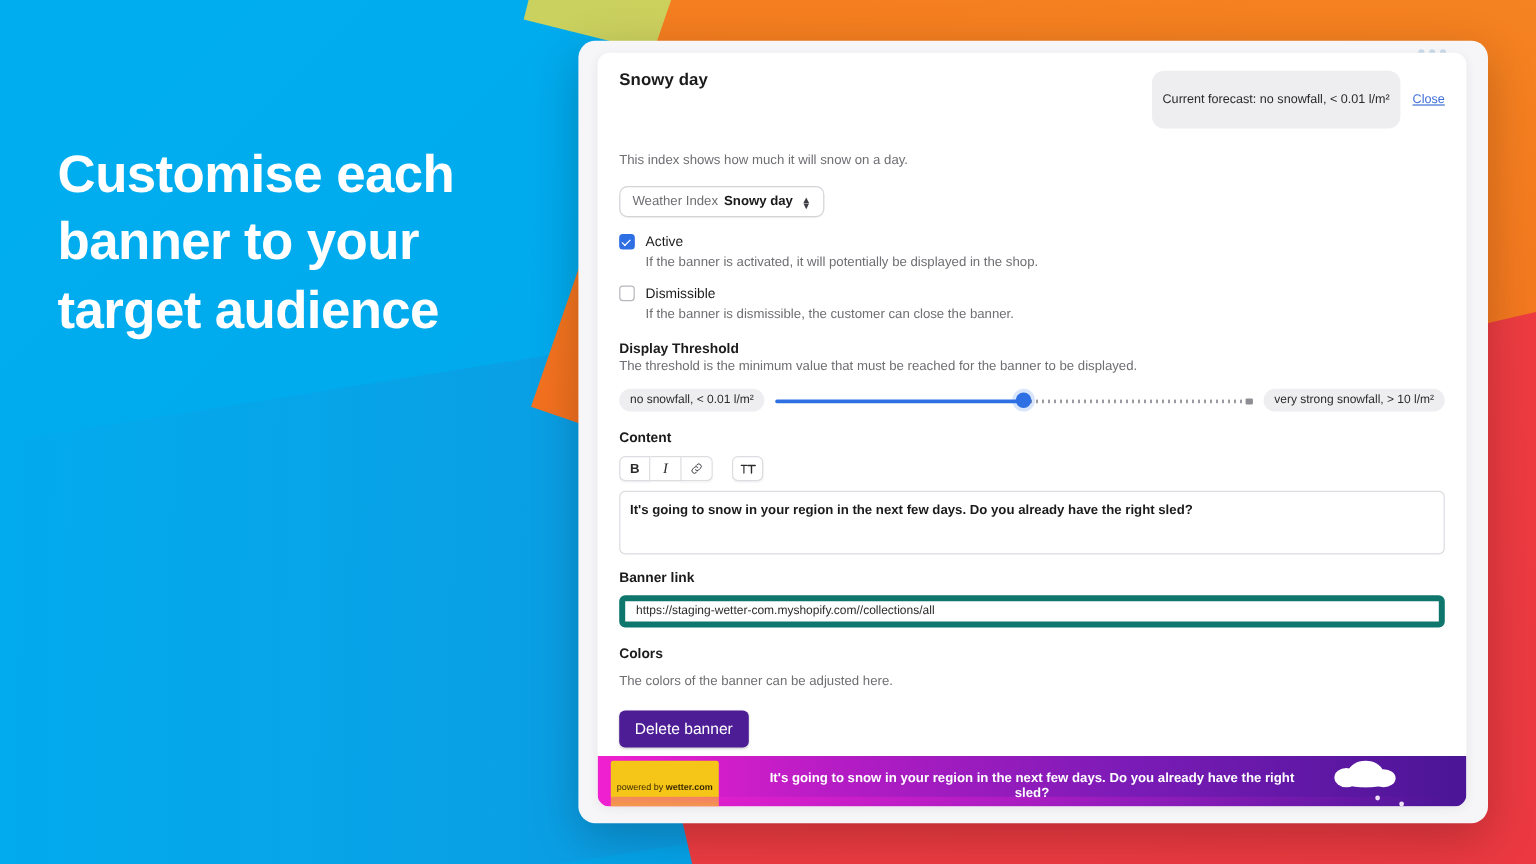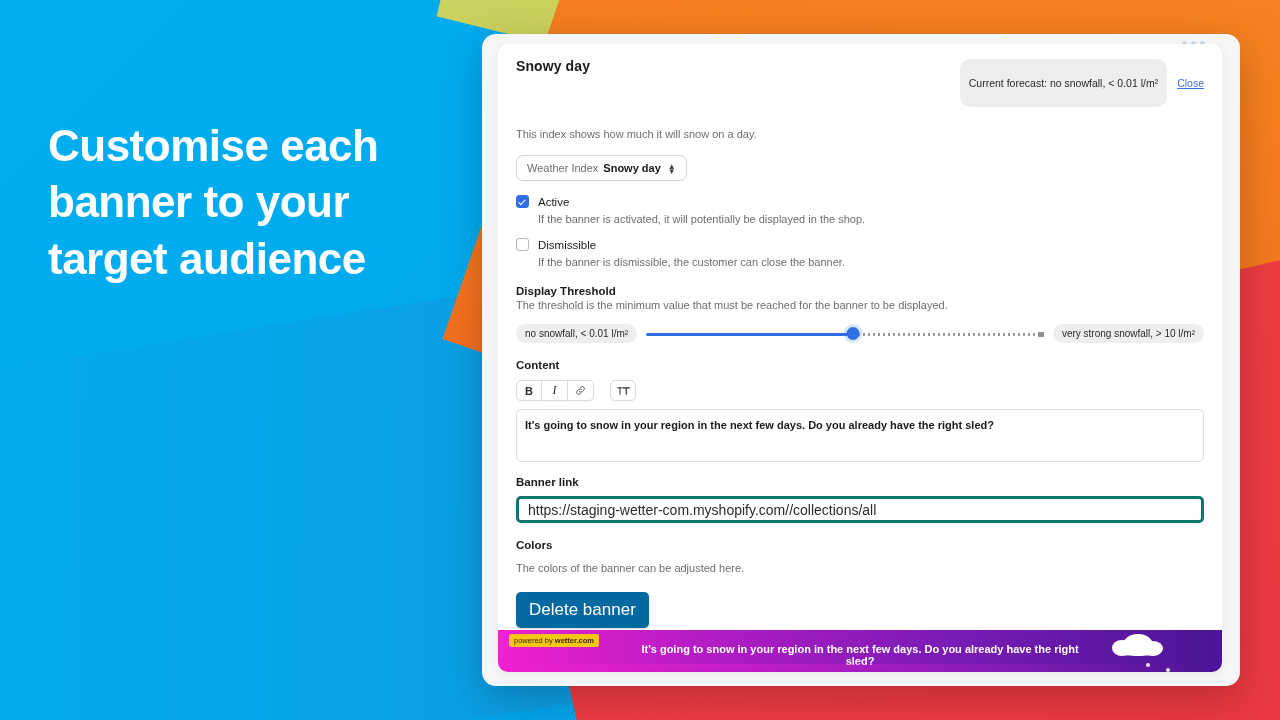--- a/index.html
+++ b/index.html
@@ -158,58 +158,58 @@
     margin-top: 8px; border: 1px solid #DCDCE1; border-radius: 5px;
     height: 53px; padding: 9px 8px;
     font-size: 11px; font-weight: 700; color: #1B1B1B;
     background: #fff; cursor: text;
   }
 
   
   .link-block { margin-top: 14px; }
   .text-input {
     margin-top: 8px; width: 100%; height: 27px;
-    border: 3px solid #0f766e; border-radius: 5px;
-    padding: 0 9px; font-size: 14px; color: #2B2B2B;
+    border: 5px solid #0f766e; border-radius: 5px;
+    padding: 0 9px; font-size: 10px; color: #2B2B2B;
     font-family: "Liberation Sans", sans-serif; background: #fff;
   }
 
   
   .colors-block { margin-top: 16px; }
   .colors-row {
     display: flex; align-items: center; margin-top: 7px;
   }
   .colors-left { display: flex; align-items: center; gap: 9px; }
   .colors-right { display: flex; align-items: center; gap: 8px; margin-left: auto; margin-right: 244px; }
   .color-label { font-size: 11px; color: #1B1B1B; }
   .swatch {
     width: 30px; height: 16px; border: 2px solid #D6D6DB;
     border-radius: 2px; cursor: pointer; padding: 1px; background: #fff;
   }
   .swatch > i { display: block; width: 100%; height: 100%; }
   .colors-help { font-size: 11px; color: #6E6E73; margin-top: 11px; }
 
   
   .delete-btn {
-    margin-top: 18px; background: #0369a1; color: #fff;
+    margin-top: 18px; background: #4c1d95; color: #fff;
     border: none; border-radius: 5px; padding: 8px 13px;
-    font-size: 17px; font-family: "Liberation Sans", sans-serif;
+    font-size: 13px; font-family: "Liberation Sans", sans-serif;
     cursor: pointer; box-shadow: 0 1px 2px rgba(0,0,0,0.18);
   }
 
   
   #preview-banner {
     position: absolute; left: 0; right: 0; bottom: 0; height: 42px;
     background: linear-gradient(90deg, #F020D0 0%, #B41CC4 28%, #7A1BB6 62%, #4A1596 100%);
     overflow: hidden;
   }
   .powered {
     position: absolute; left: 11px; top: 4px;
     background: #F5C518; color: #3A2A00; font-size: 7.5px;
-    padding: 2px 5px; border-radius: 2px; white-space: nowrap;
+    padding: 17px 5px; border-radius: 2px; white-space: nowrap;
   }
   .powered b { font-weight: 700; }
   .banner-text {
     position: absolute; left: 0; right: 0; top: 13px;
     text-align: center; color: #fff; font-size: 11px; font-weight: 700;
     padding: 0 130px;
   }
   .cloud {
     position: absolute; right: 58px; top: 4px; width: 52px; height: 22px;
   }

